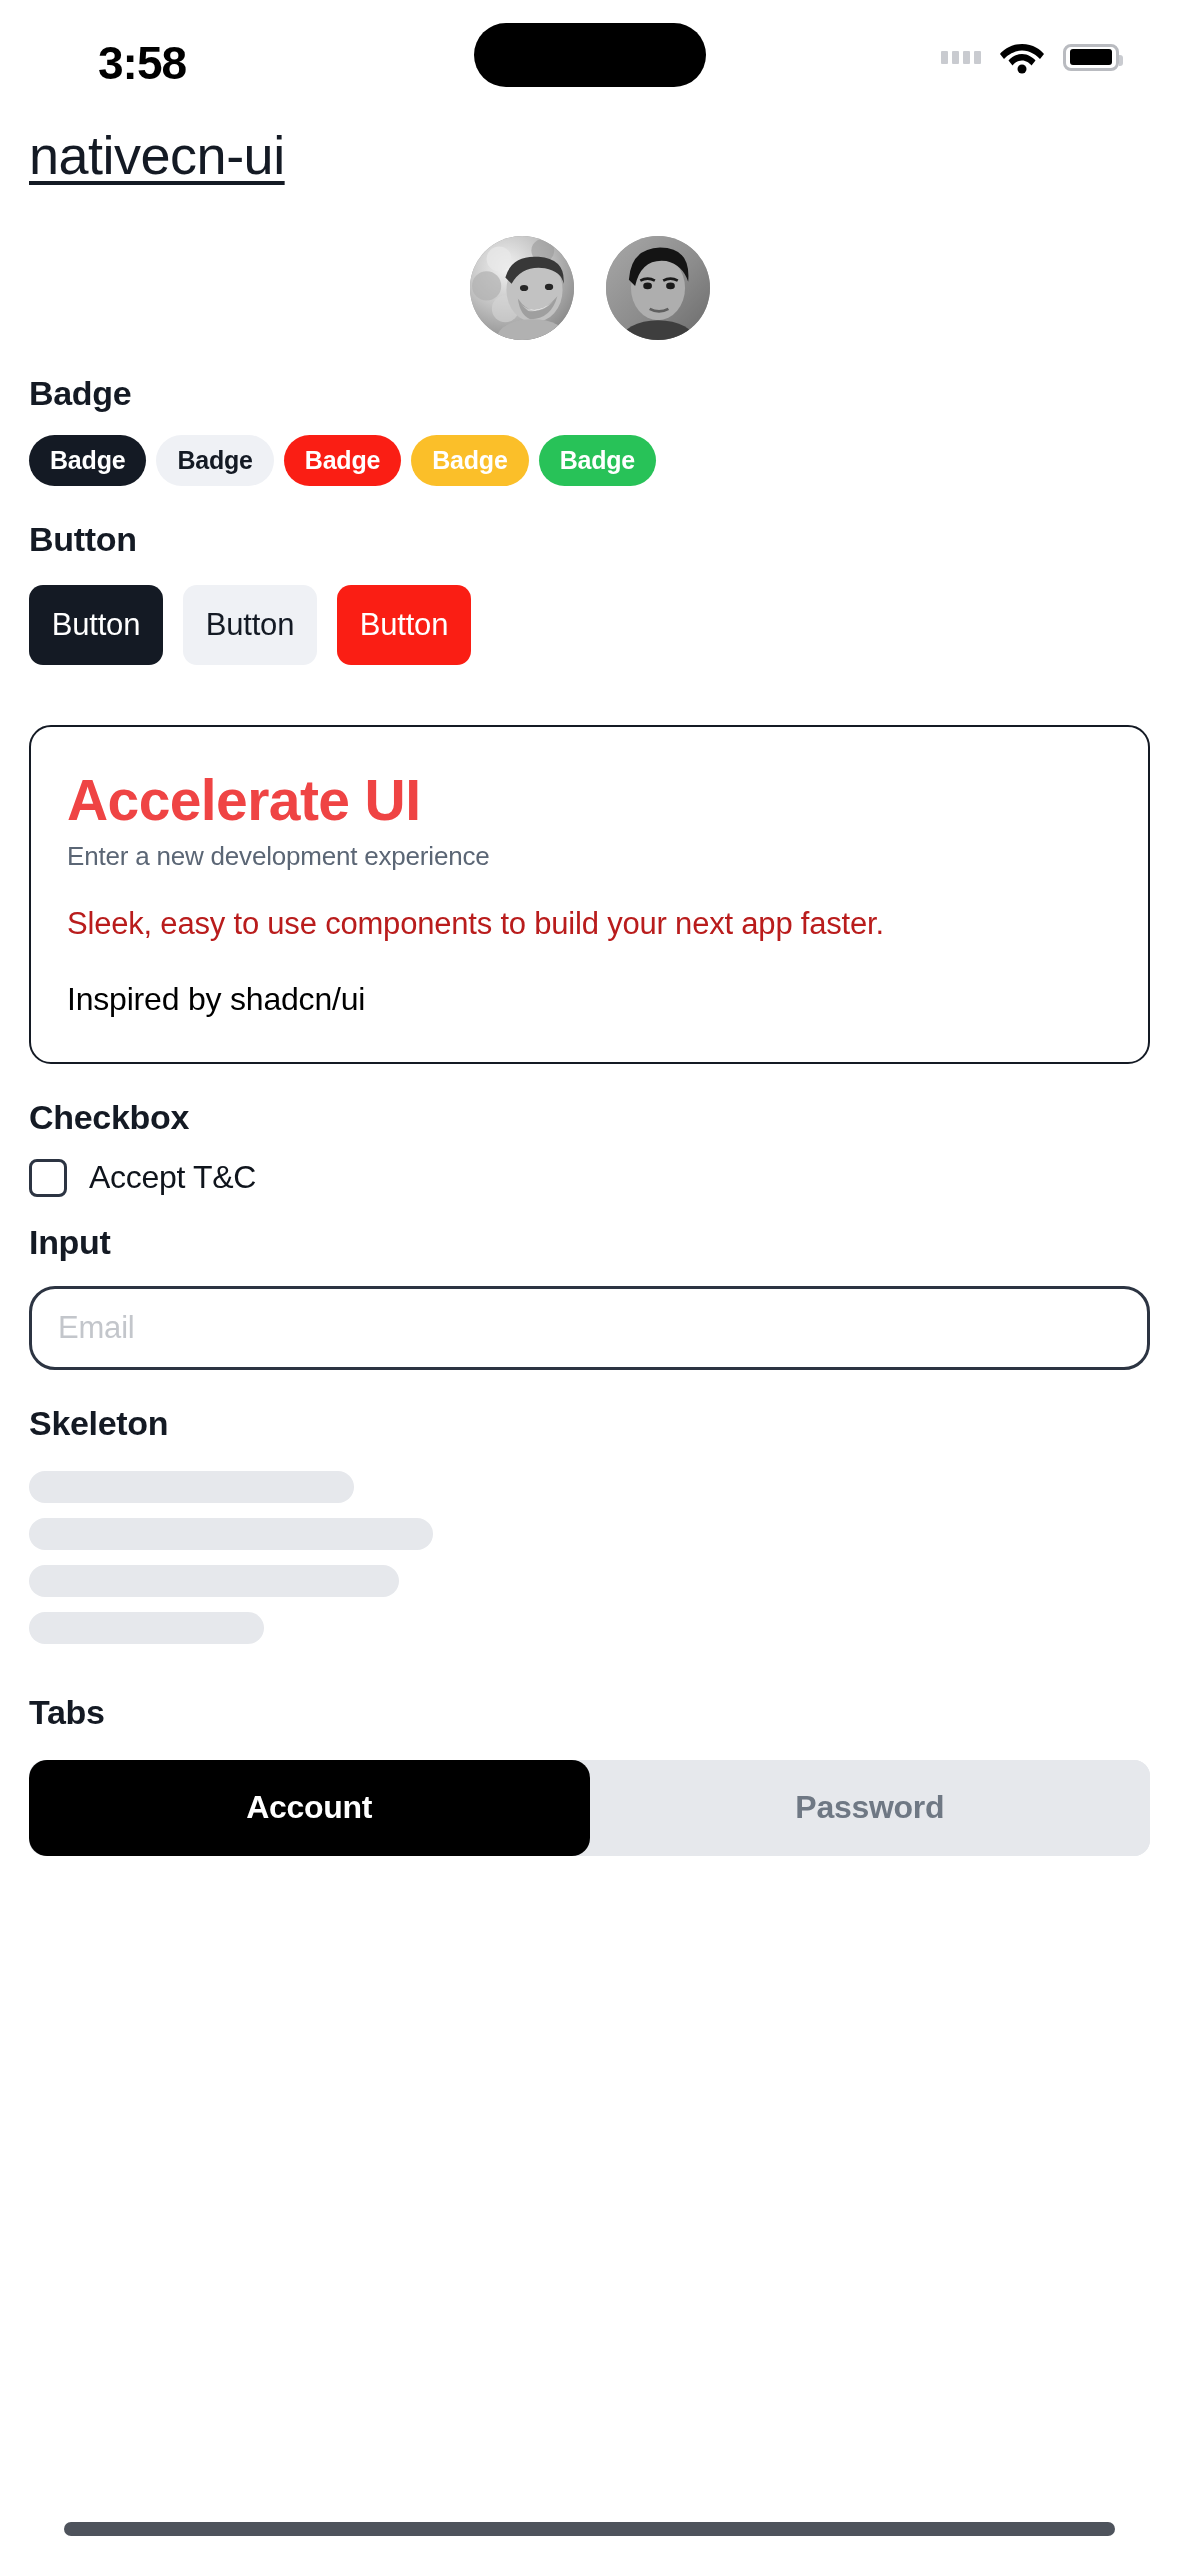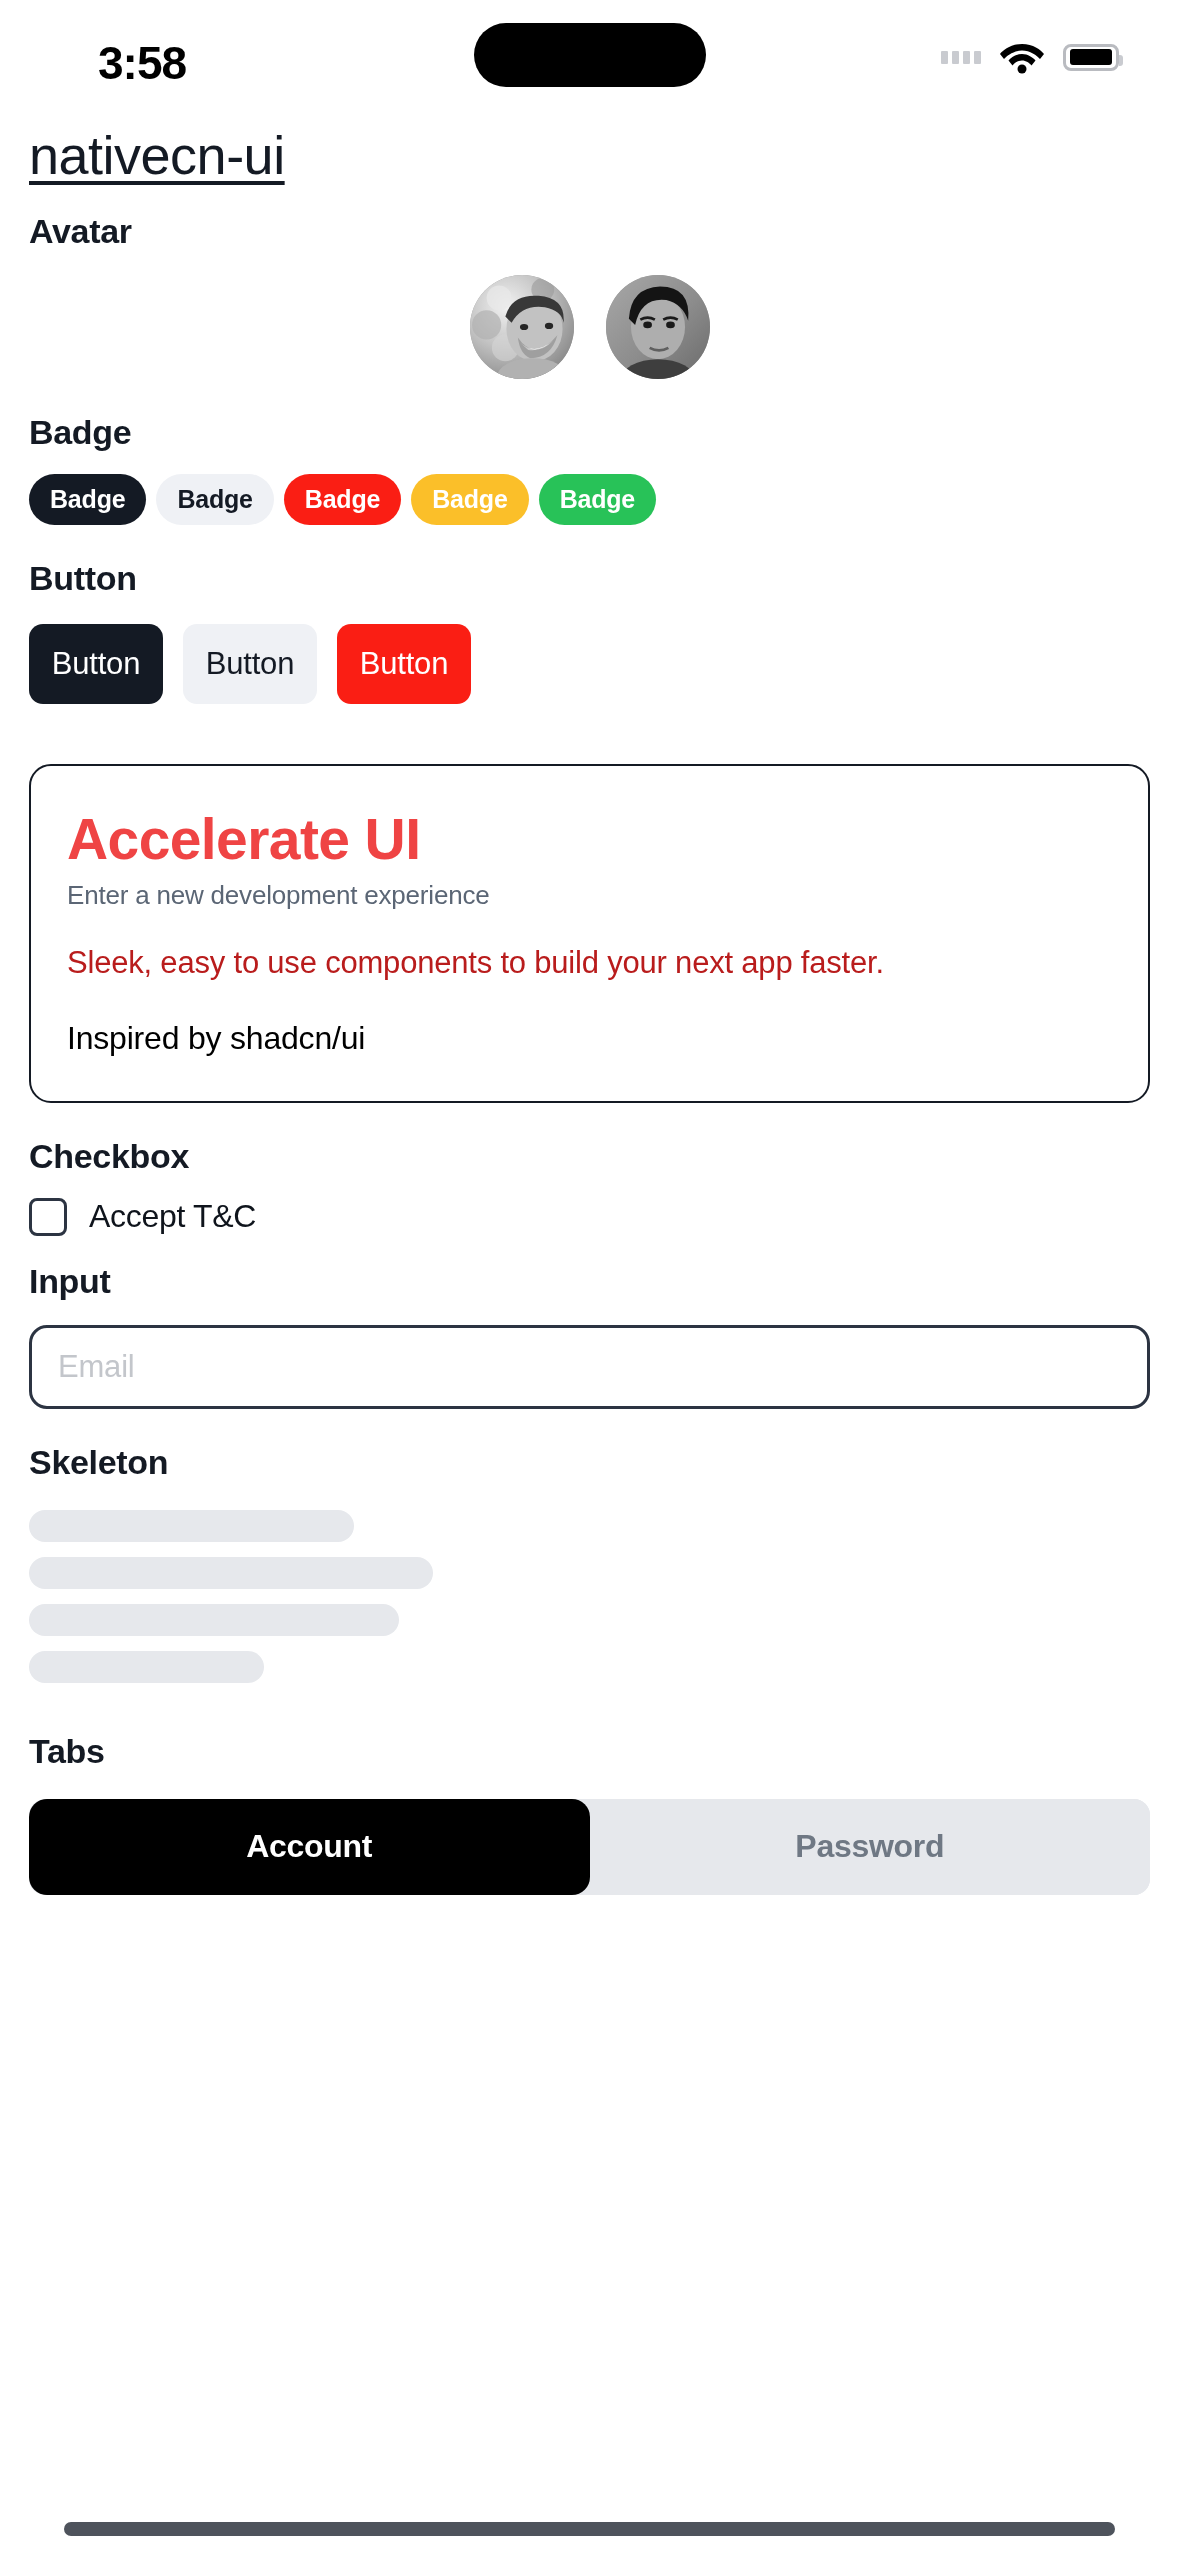--- a/index.html
+++ b/index.html
@@ -183,21 +183,21 @@
     color:#0f141c;
     letter-spacing:-0.3px;
   }
 
   
   .input-field{
     margin-top:24px;
     width:100%;
     height:84px;
     border:3px solid #2c3442;
-    border-radius:18px;
+    border-radius:26px;
     display:flex; align-items:center;
     padding:0 26px;
     background:#fff;
   }
   .input-placeholder{
     font-size:31px;
     color:#c3c6cb;
     letter-spacing:-0.2px;
   }
 
@@ -265,21 +265,20 @@
     </span>
   </div>
 </div>
 
 <div class="page">
 
   <div class="app-title">nativecn-ui</div>
 
   <div class="spacer-sm"></div>
 
-  <div class="section-title">Avatar</div>
   <div class="avatar-row">
     <div class="avatar">
       <svg viewBox="0 0 100 100" preserveAspectRatio="xMidYMid slice">
         <defs>
           <radialGradient id="bg1" cx="35%" cy="30%" r="85%">
             <stop offset="0%" stop-color="#f2f2f2"></stop>
             <stop offset="45%" stop-color="#c4c4c4"></stop>
             <stop offset="100%" stop-color="#7d7d7d"></stop>
           </radialGradient>
         </defs>

